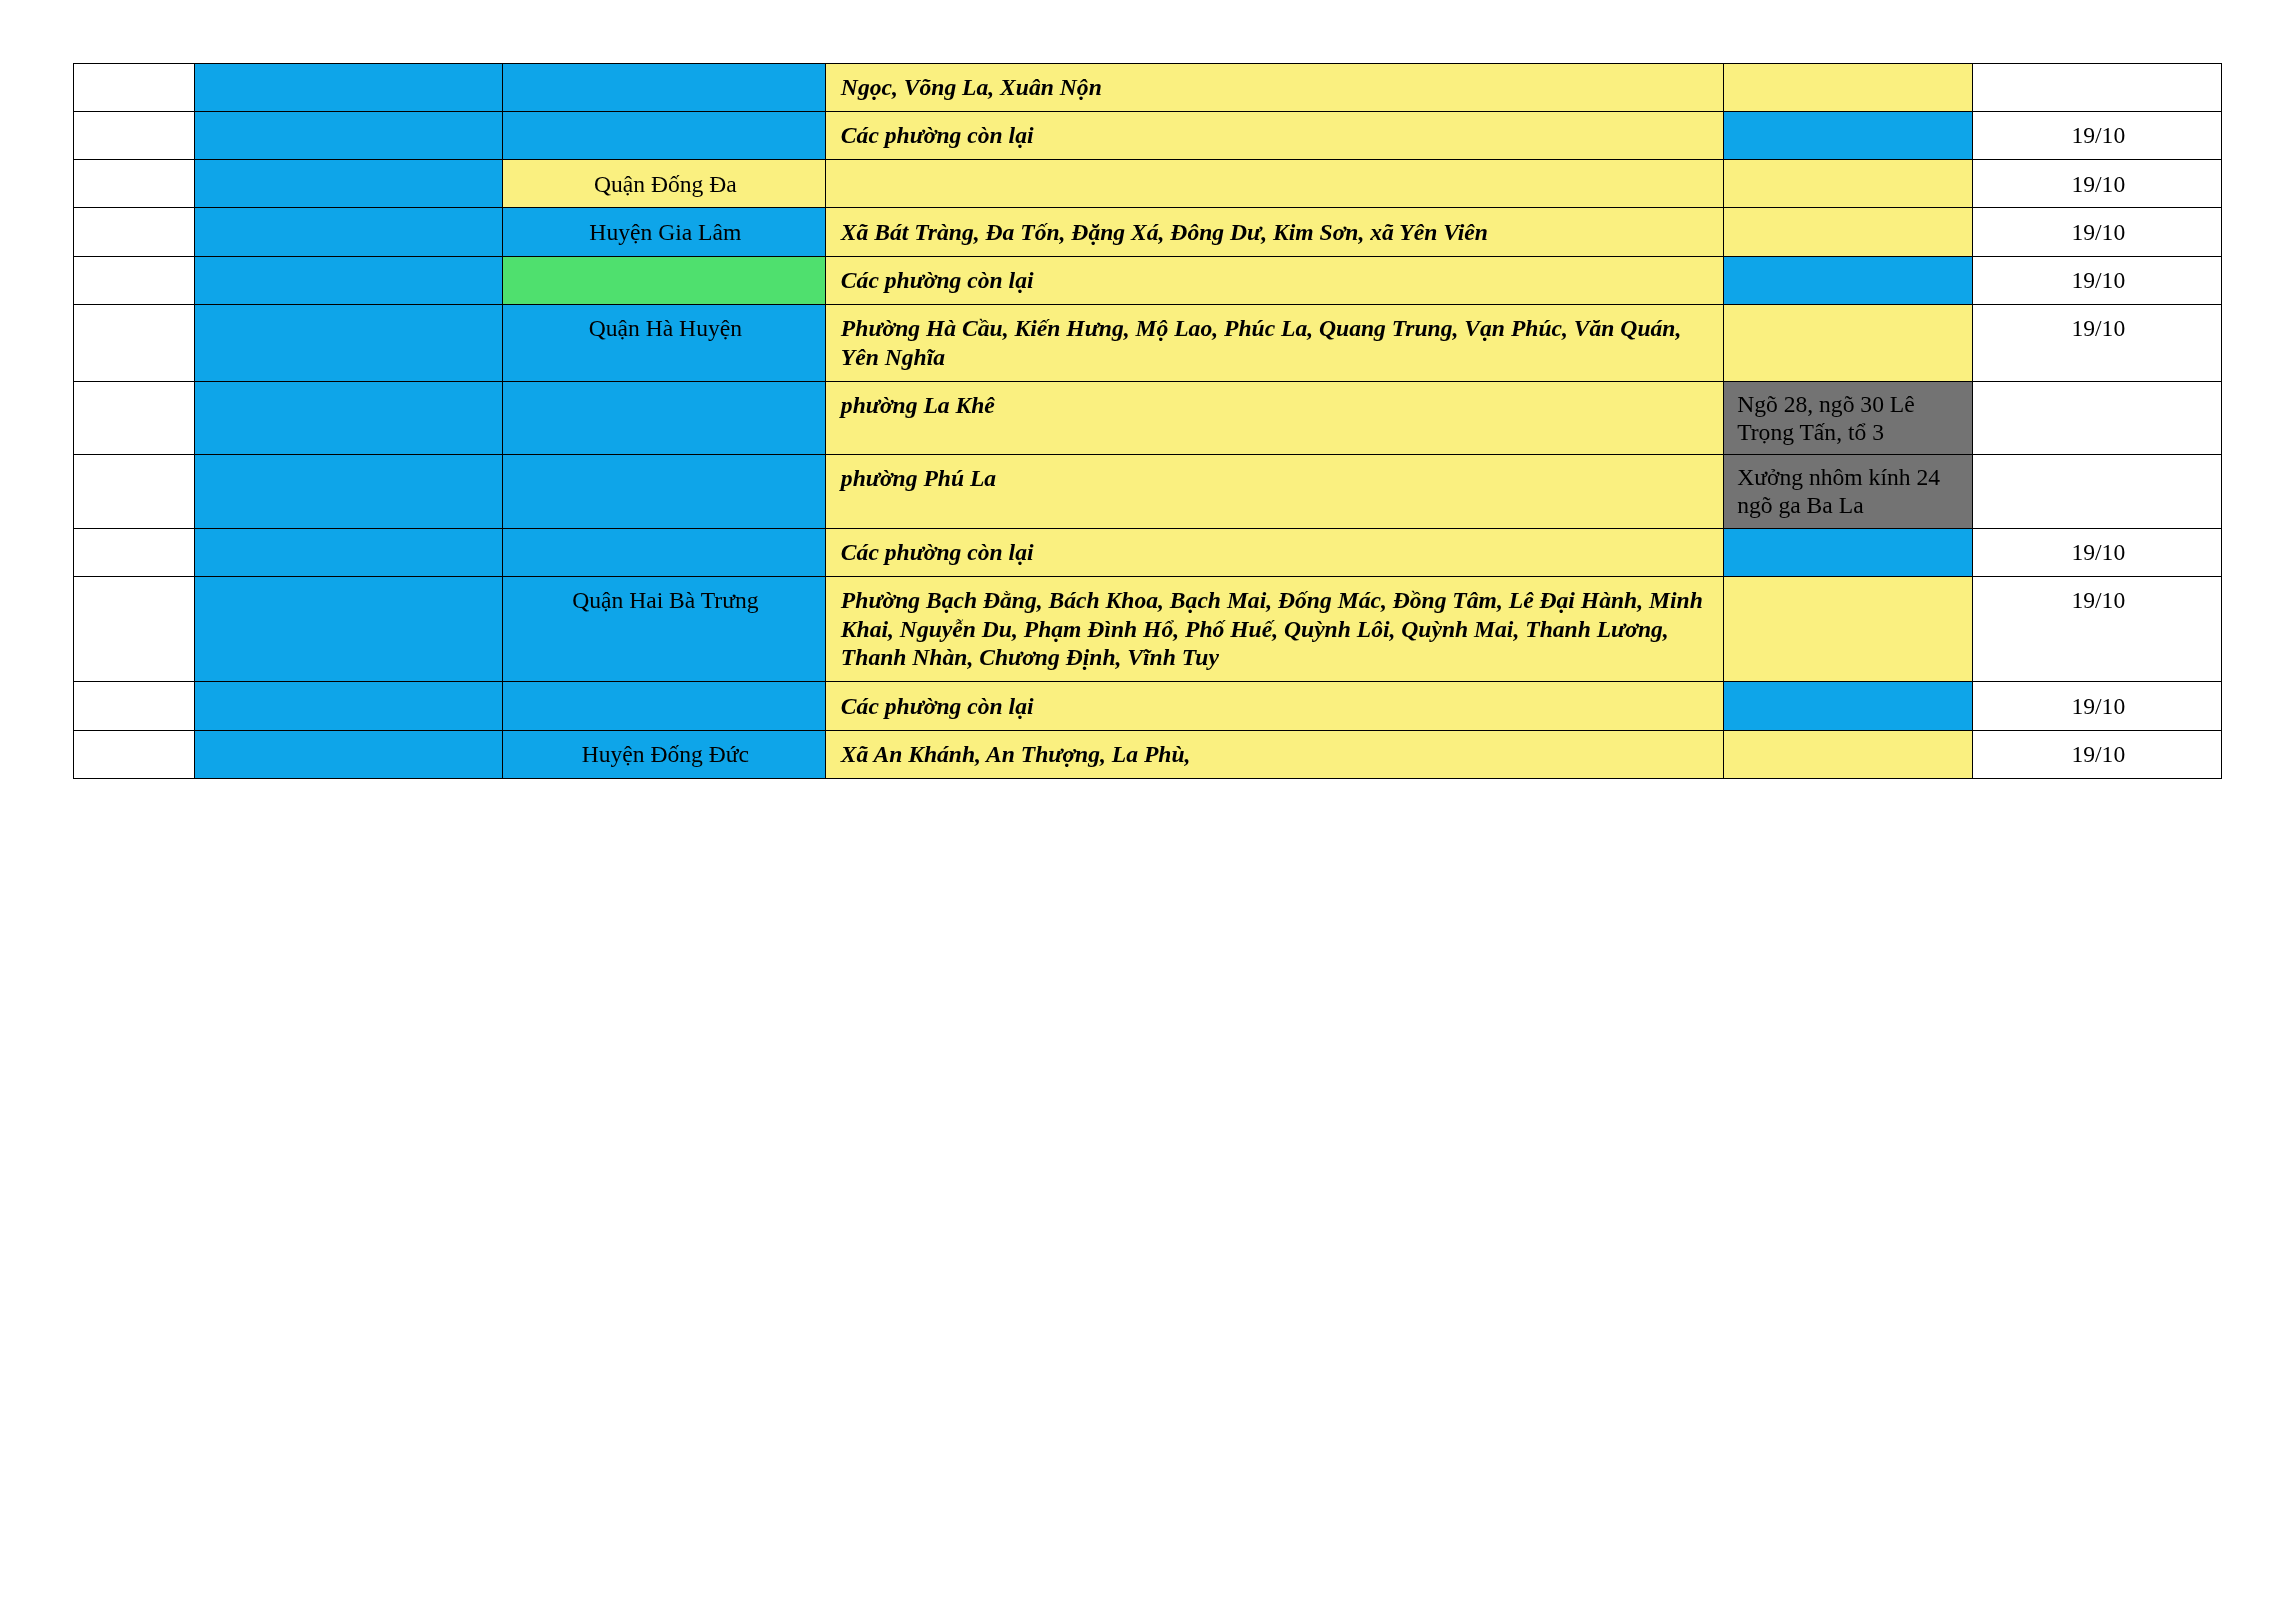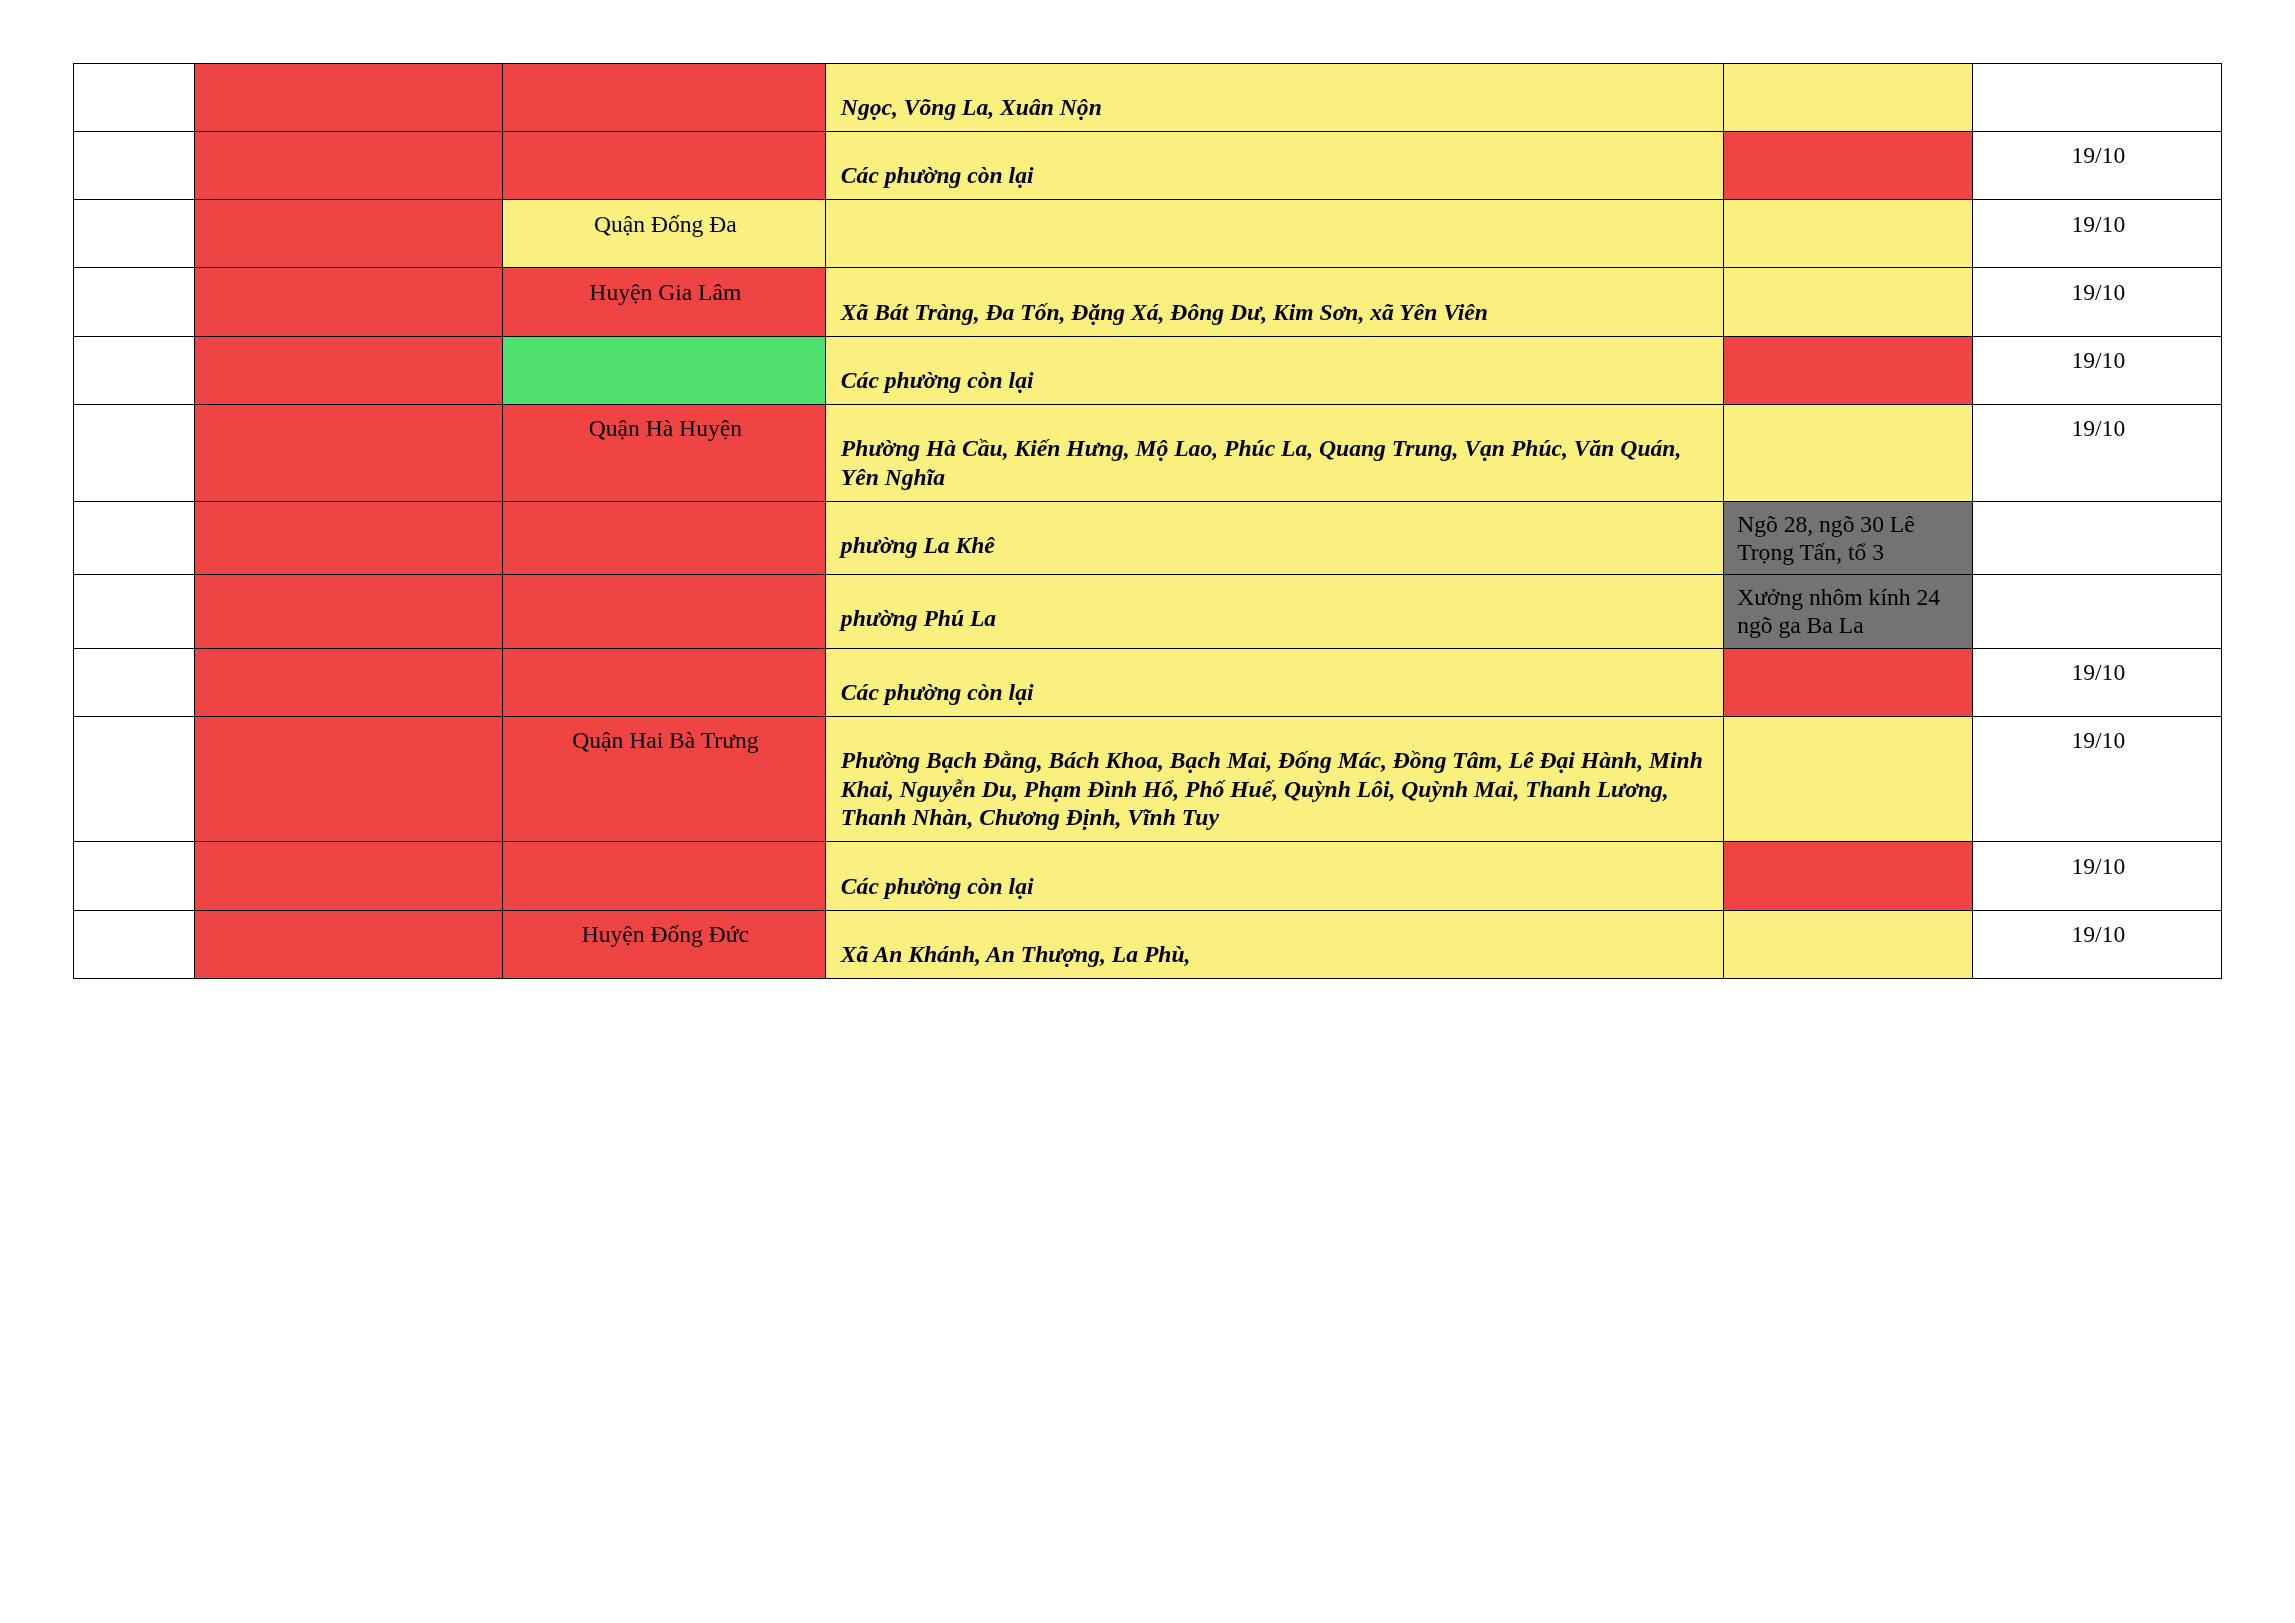--- a/index.html
+++ b/index.html
@@ -38,26 +38,25 @@
     vertical-align: top;
   }
   .cellpad {
     padding: 9.2px 11.8px 9.2px 14.4px;
     font-size: 23.6px;
     line-height: 1.22;
   }
   .bi {
     font-weight: bold;
     font-style: italic;
-    margin-top: 20px;
   }
   .vmid {
     vertical-align: middle;
   }
-  .bg-green { background: #ef4444; }
+  .bg-green { background: #0ea5e9; }
   .bg-green-soft { background: #4FE06E; }
   .bg-yellow { background: #FAF080; }
   .bg-red { background: #737373; }
   .bg-white { background: #ffffff; }
   .date {
     font-size: 23.6px;
     text-align: center;
     font-weight: normal;
     font-style: normal;
   }

